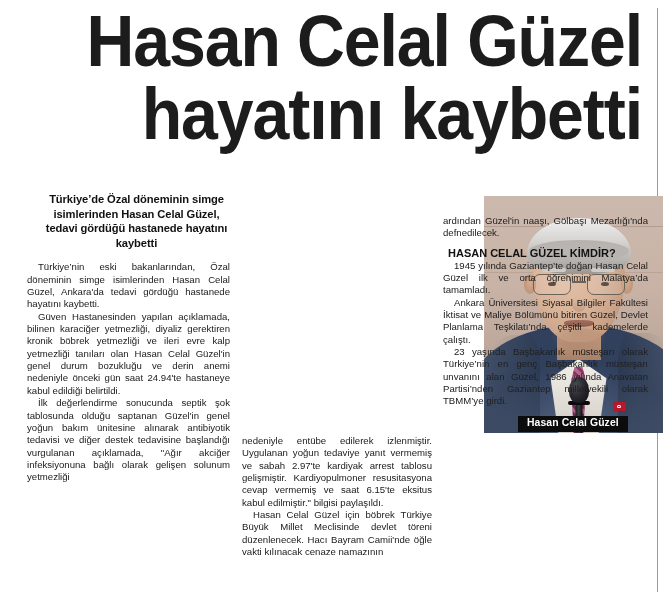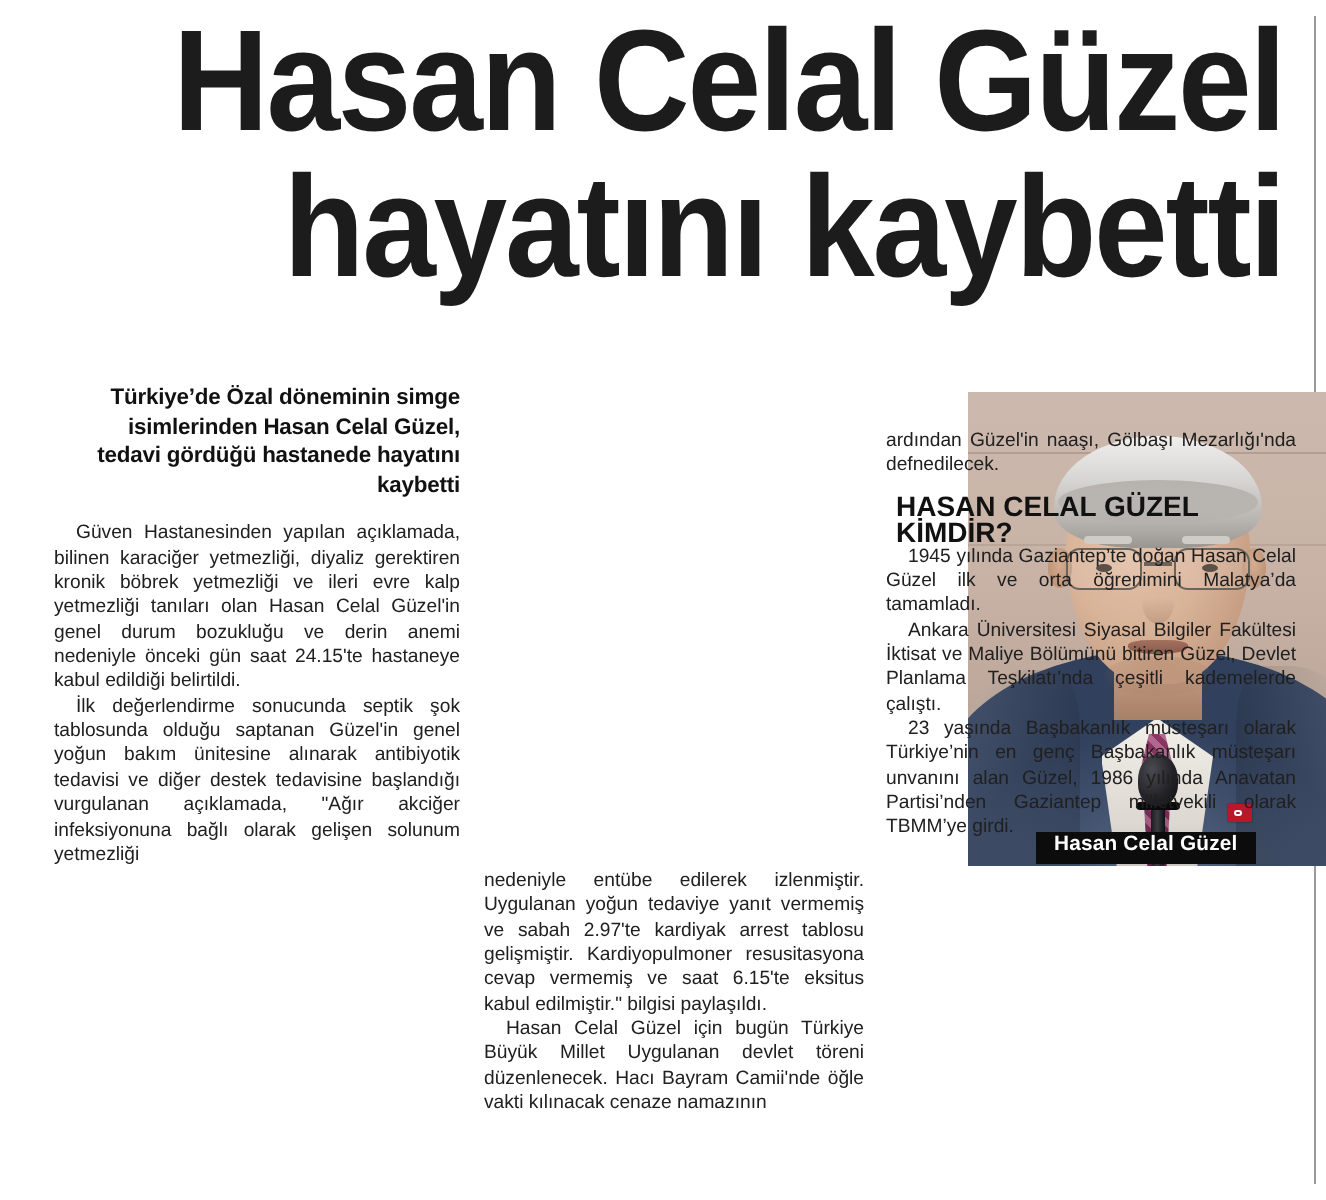--- a/index.html
+++ b/index.html
@@ -66,30 +66,30 @@
     text-indent: 11px;
     text-align: justify;
     hyphens: none;
   }
   .para.noindent { text-indent: 0; margin-top: 23px; }
 
   .lede {
     font-weight: 700;
     font-size: 11.2px;
     line-height: 14.6px;
-    text-align: right;
+    text-align: center;
     text-indent: 0;
     margin: 0 0 11px 16px;
     color: #111;
     letter-spacing: -0.1px;
   }
 
   .subhead {
     font-weight: 700;
-    font-size: 14px;
+    font-size: 11px;
     line-height: 13px;
     text-indent: 0;
     text-align: left;
     margin: 7px 0 0 5px;
     color: #111;
   }
 
   
   #photo-wrap {
     position: absolute;
@@ -331,21 +331,22 @@
 
 <div id="headline">
   <div class="headline-line" id="headline-line-1">Hasan Celal Güzel</div>
   <div class="headline-line" id="headline-line-2">hayatını kaybetti</div>
 </div>
 
 <div id="columns">
 
   <div class="col" id="col-left">
     <p class="lede">Türkiye’de Özal döneminin simge isimlerinden Hasan Celal Güzel, tedavi gördüğü hastanede hayatını kaybetti</p>
-    <p class="para">Güven Hastanesinden yapılan açıklamada, bilinen karaciğer yetmezliği, diyaliz gerektiren kronik böbrek yetmezliği ve ileri evre kalp yetmezliği tanıları olan Hasan Celal Güzel'in genel durum bozukluğu ve derin anemi nedeniyle önceki gün saat 24.15'te hastaneye kabul edildiği belirtildi.</p>
+    <p class="para">Türkiye’nin eski bakanlarından, Özal döneminin simge isimlerinden Hasan Celal Güzel, Ankara'da tedavi gördüğü hastanede hayatını kaybetti.</p>
+    <p class="para">Güven Hastanesinden yapılan açıklamada, bilinen karaciğer yetmezliği, diyaliz gerektiren kronik böbrek yetmezliği ve ileri evre kalp yetmezliği tanıları olan Hasan Celal Güzel'in genel durum bozukluğu ve derin anemi nedeniyle önceki gün saat 24.94'te hastaneye kabul edildiği belirtildi.</p>
     <p class="para">İlk değerlendirme sonucunda septik şok tablosunda olduğu saptanan Güzel'in genel yoğun bakım ünitesine alınarak antibiyotik tedavisi ve diğer destek tedavisine başlandığı vurgulanan açıklamada, "Ağır akciğer infeksiyonuna bağlı olarak gelişen solunum yetmezliği</p>
   </div>
 
   <div class="col" id="col-center">
 
     <div id="photo-wrap">
       <div id="photo">
         <div class="wall-seam" id="seam-1"></div>
         <div class="wall-seam" id="seam-2"></div>
 
@@ -379,21 +380,21 @@
         <div id="mic-stem"></div>
         <div id="mic-band"></div>
         <div id="mic-head"></div>
       </div>
 
       <div id="caption">Hasan Celal Güzel</div>
     </div>
 
     <div id="center-text">
       <p class="para noindent">nedeniyle entübe edilerek izlenmiştir. Uygulanan yoğun tedaviye yanıt vermemiş ve sabah 2.97'te kardiyak arrest tablosu gelişmiştir. Kardiyopulmoner resusitasyona cevap vermemiş ve saat 6.15'te eksitus kabul edilmiştir." bilgisi paylaşıldı.</p>
-      <p class="para">Hasan Celal Güzel için bugün Türkiye Büyük Millet Uygulanan devlet töreni düzenlenecek. Hacı Bayram Camii'nde öğle vakti kılınacak cenaze namazının</p>
+      <p class="para">Hasan Celal Güzel için böbrek Türkiye Büyük Millet Meclisinde devlet töreni düzenlenecek. Hacı Bayram Camii'nde öğle vakti kılınacak cenaze namazının</p>
     </div>
   </div>
 
   <div class="col" id="col-right">
     <p class="para noindent">ardından Güzel'in naaşı, Gölbaşı Mezarlığı'nda defnedilecek.</p>
     <p class="subhead">HASAN CELAL GÜZEL KİMDİR?</p>
     <p class="para">1945 yılında Gaziantep’te doğan Hasan Celal Güzel ilk ve orta öğrenimini Malatya’da tamamladı.</p>
     <p class="para">Ankara Üniversitesi Siyasal Bilgiler Fakültesi İktisat ve Maliye Bölümünü bitiren Güzel, Devlet Planlama Teşkilatı’nda çeşitli kademelerde çalıştı.</p>
     <p class="para">23 yaşında Başbakanlık müsteşarı olarak Türkiye’nin en genç Başbakanlık müsteşarı unvanını alan Güzel, 1986 yılında Anavatan Partisi’nden Gaziantep milletvekili olarak TBMM’ye girdi.</p>
   </div>

